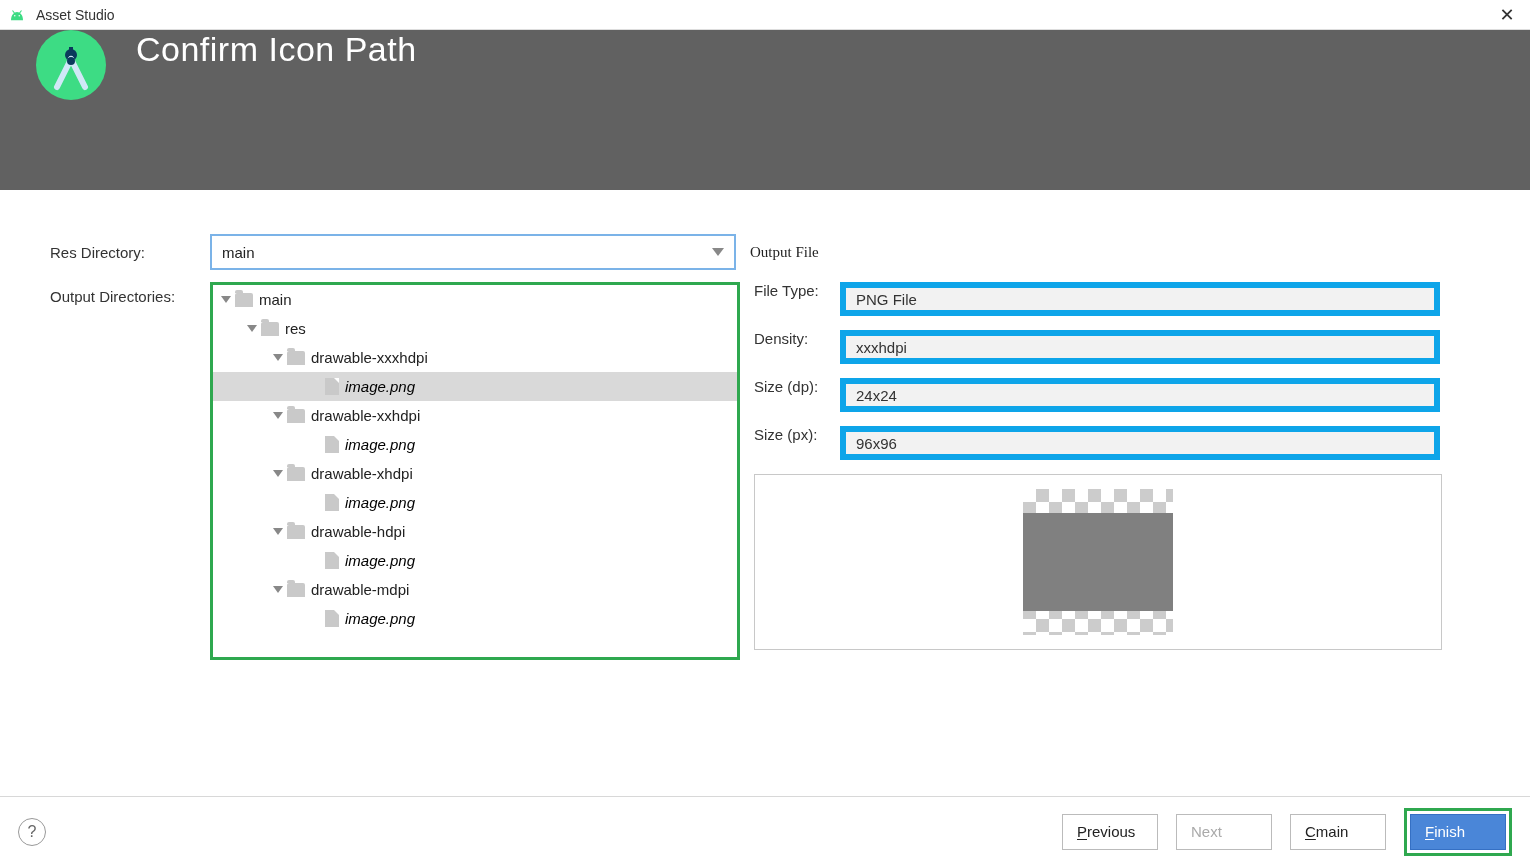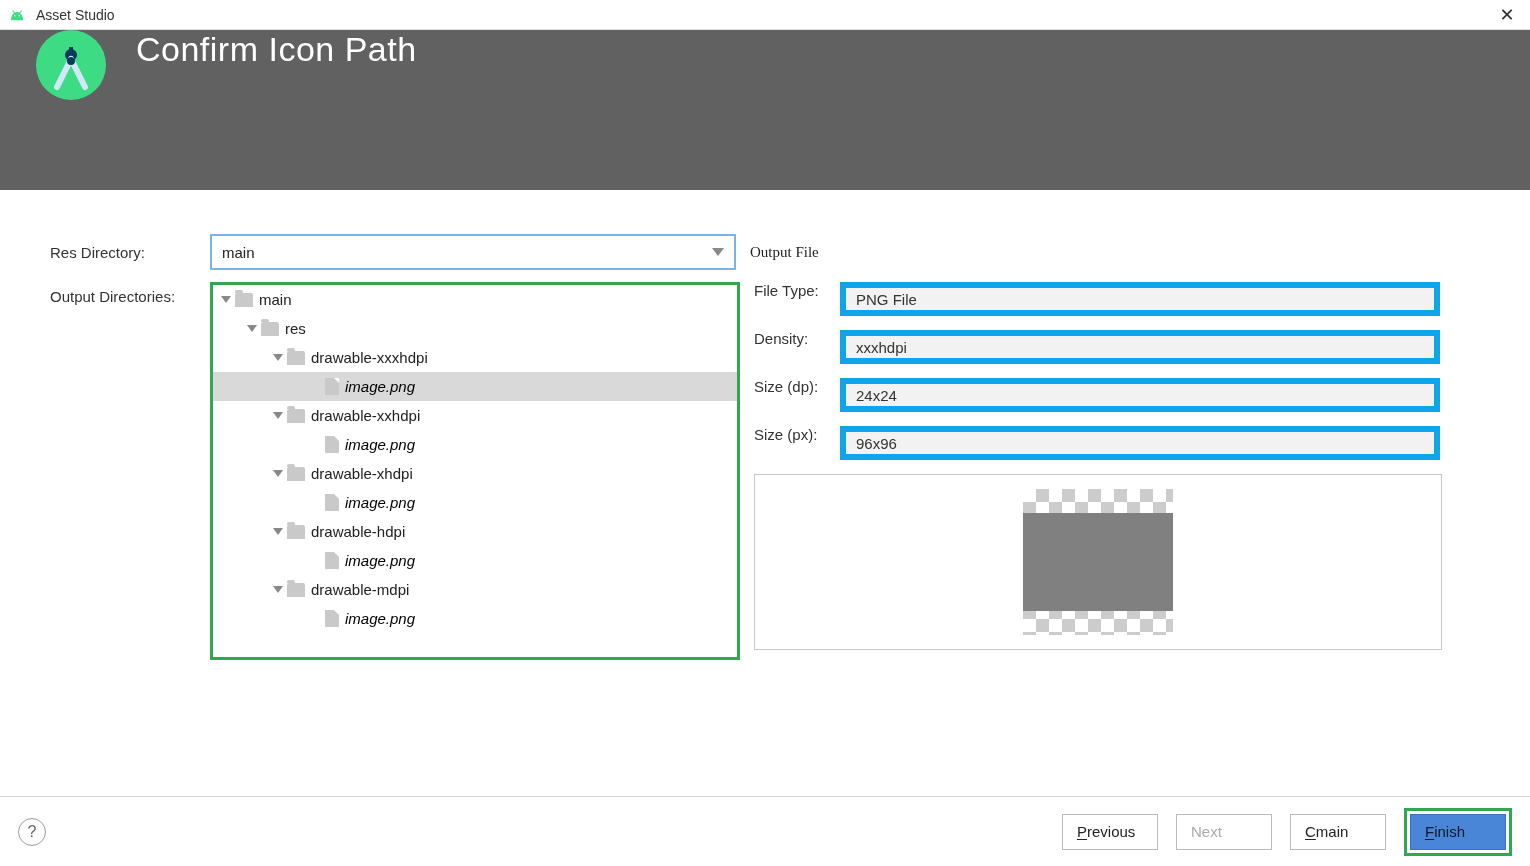--- a/index.html
+++ b/index.html
@@ -47,21 +47,21 @@
       background-size:26px 26px;
       background-position:0 0,0 13px,13px -13px,-13px 0;
       background-color:#fff;
     }
     .gray-sq { position:absolute; top:24px; left:0; right:0; bottom:24px; background:#808080; }
     .footer { position:absolute; bottom:0; left:0; right:0; height:70px; border-top:1px solid #d8d8d8; display:flex; align-items:center; padding:0 18px; }
     .help-btn { width:28px; height:28px; border:1.5px solid #999; border-radius:50%; display:flex; align-items:center; justify-content:center; color:#666; font-size:16px; cursor:pointer; }
     .footer-spacer { flex:1; }
     .btn { height:36px; min-width:96px; border:1px solid #bbb; background:#fff; display:flex; align-items:center; margin-left:18px; font-size:15px; cursor:pointer; padding:0 14px; }
     .btn.disabled { color:#aaa; cursor:default; }
-    .btn.primary { background:#4a86d8; color:#0f172a; border:1px solid #3570c4; }
+    .btn.primary { background:#4a86d8; color:#ffffff; border:1px solid #3570c4; }
     .finish-wrap { border:3px solid #2fa84f; padding:3px; margin-left:18px; }
     .finish-wrap .btn { margin-left:0; }
     .u { text-decoration:underline; text-underline-offset:2px; }
   </style>
 </head>
 <body>
 
 <div class="titlebar">
   <svg class="android-icon" viewBox="0 0 24 16">
     <path fill="#3ddc84" d="M4 15 C4 8 8 4 12 4 C16 4 20 8 20 15 Z"></path>

